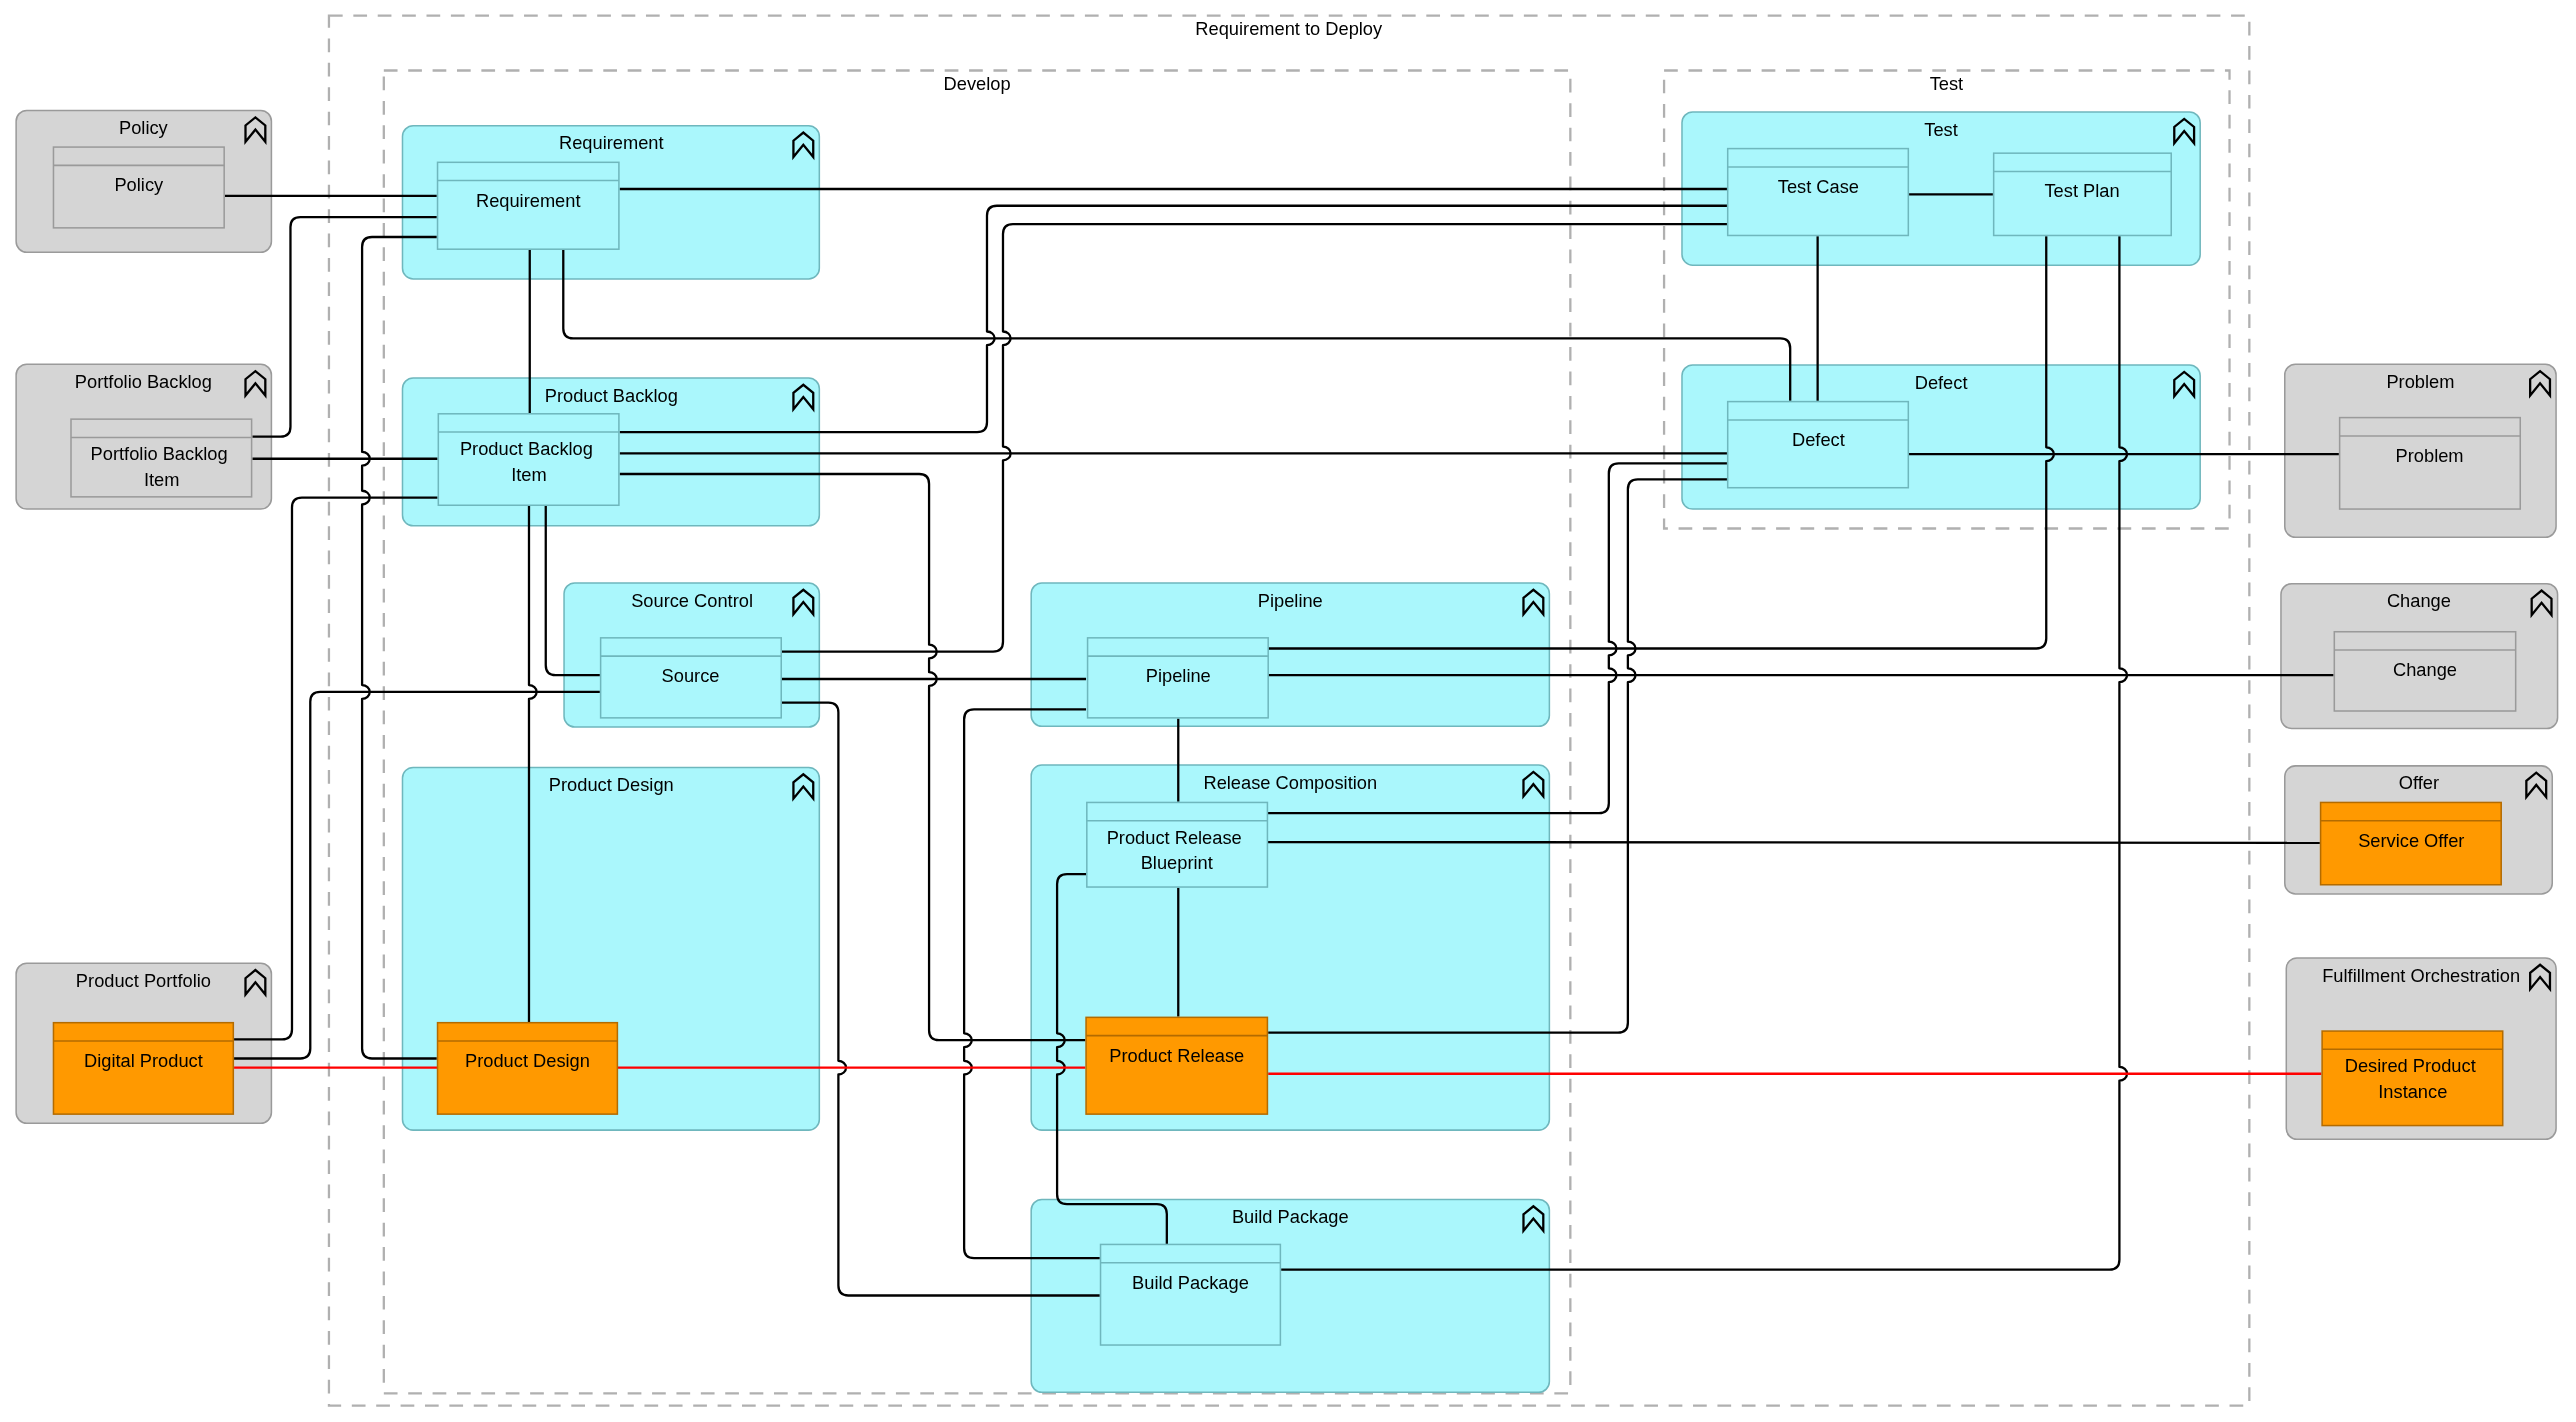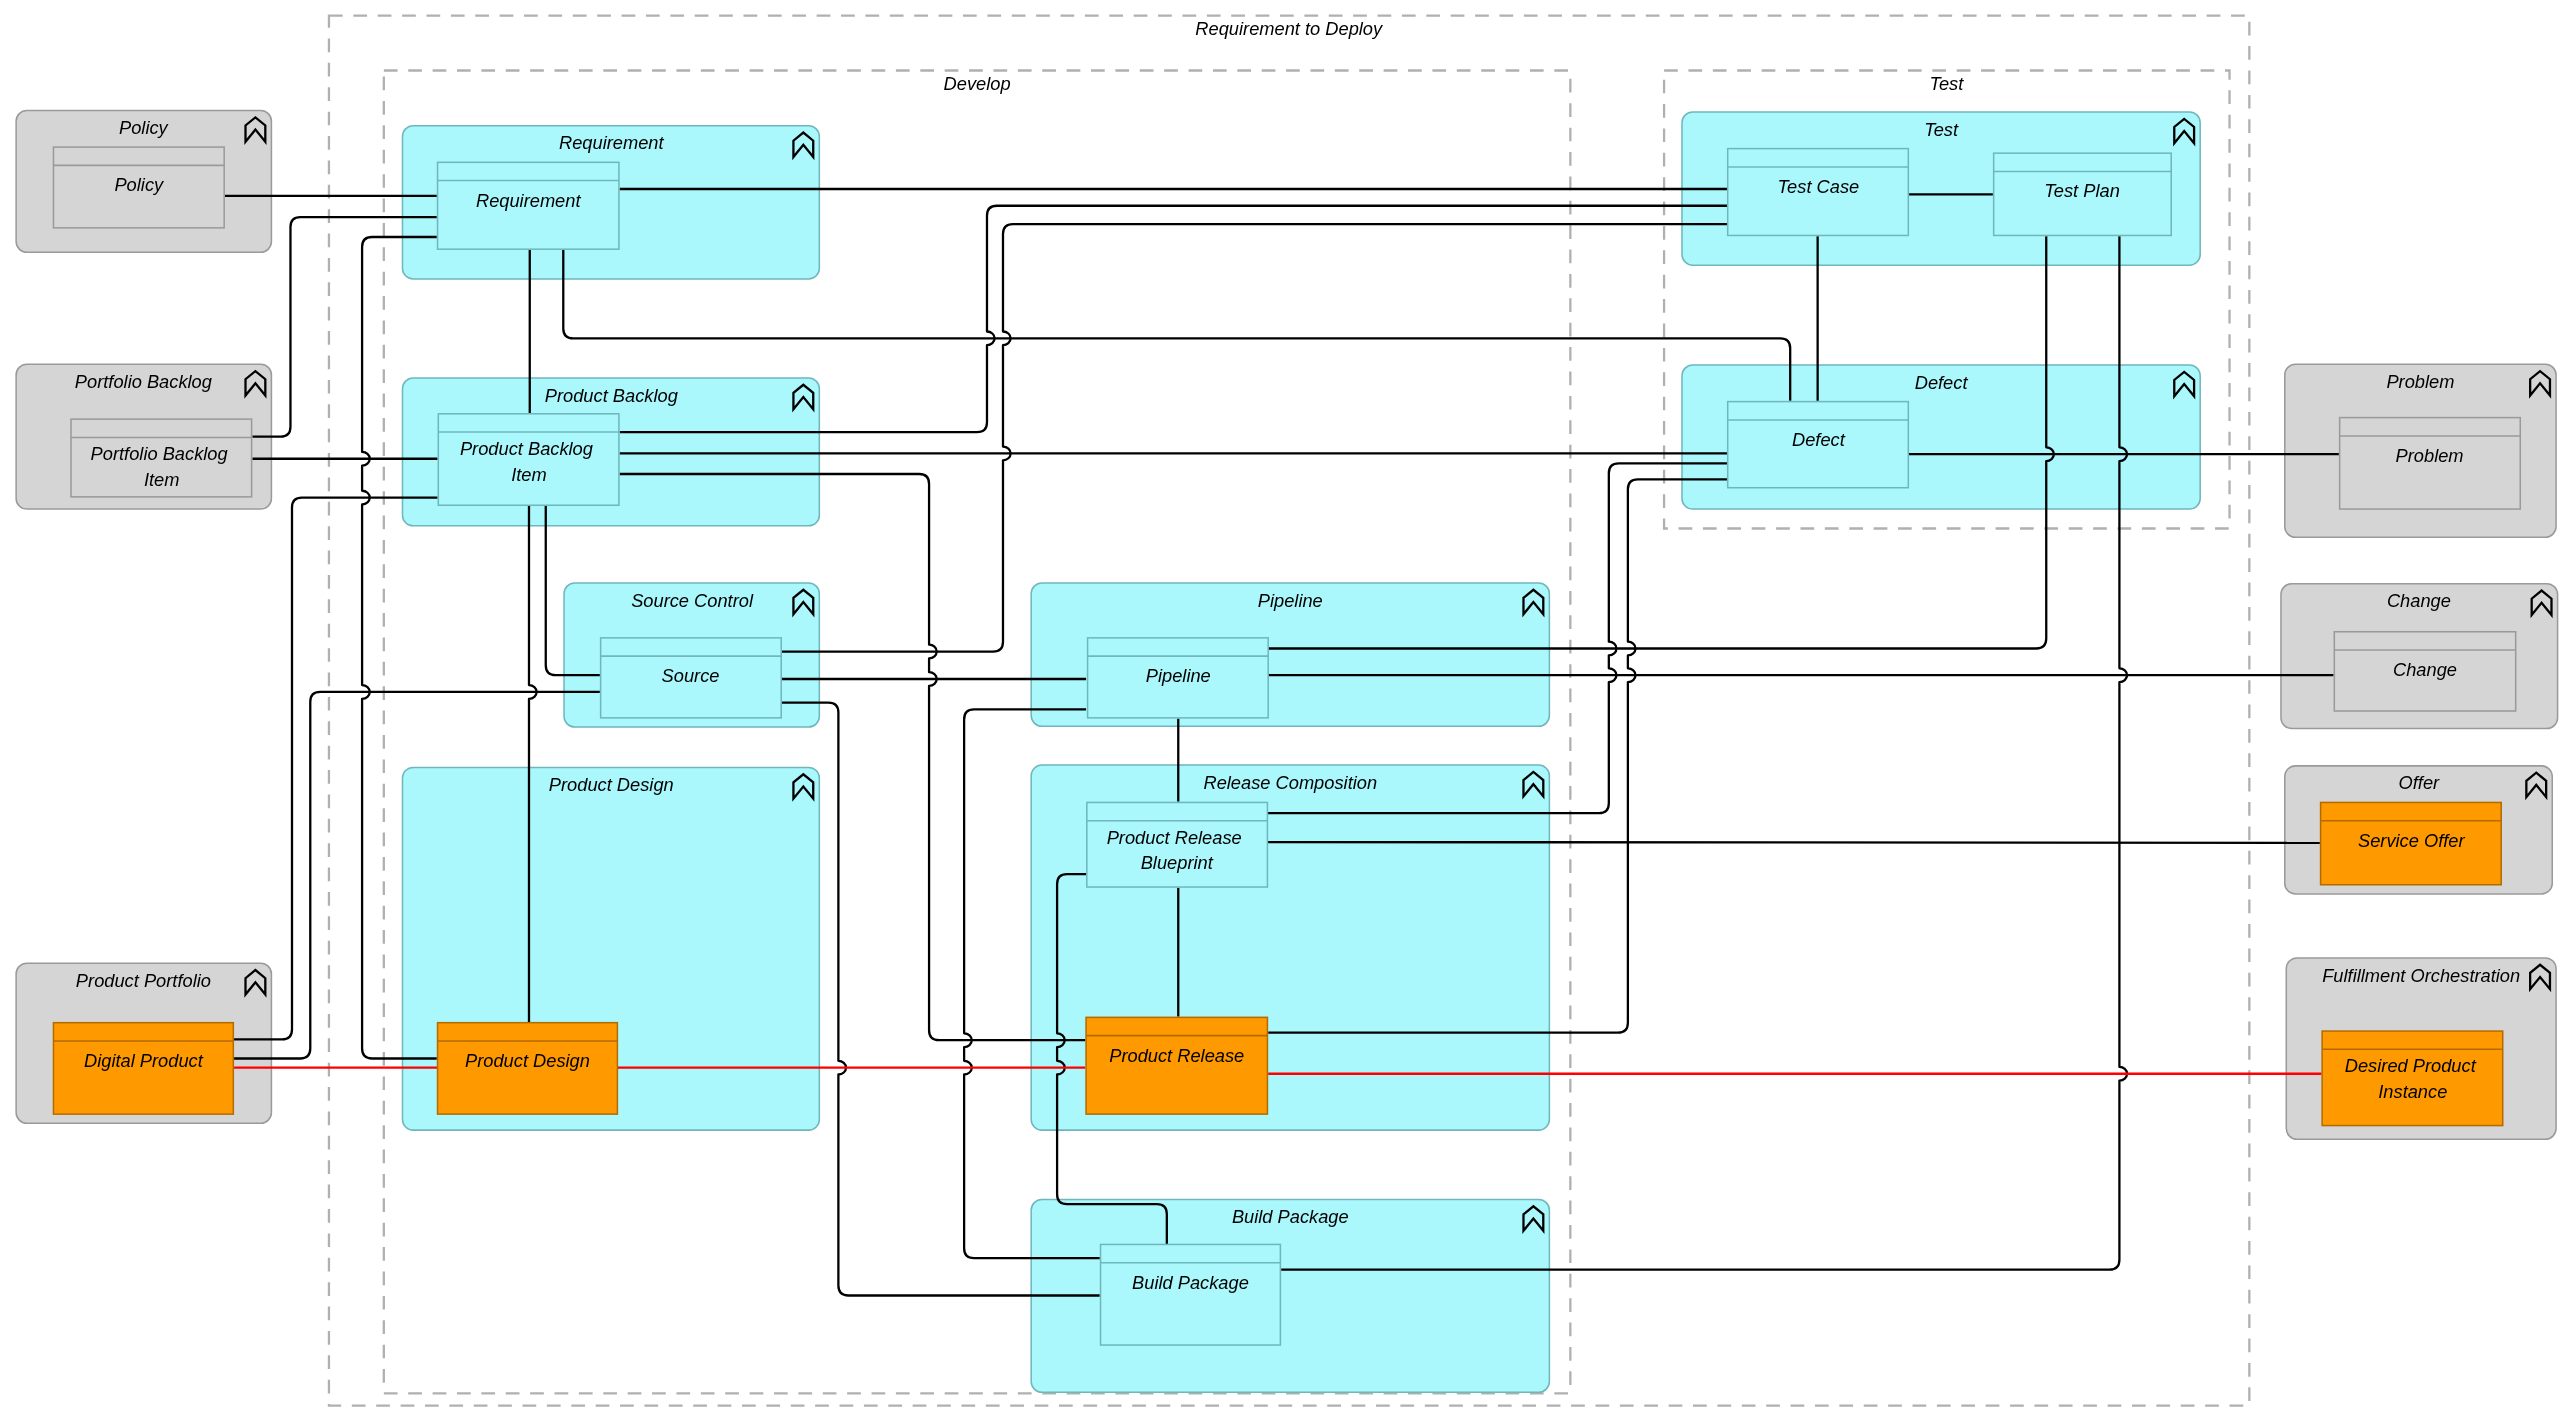--- a/index.html
+++ b/index.html
@@ -1,18 +1,18 @@
 <!DOCTYPE html>
 <html style="font-size:12.2px"><head>
 <meta charset="utf-8">
 <title>Requirement to Deploy</title>
 <style>
   html,body{margin:0;padding:0;background:#ffffff;}
   body{width:2576px;height:1422px;overflow:hidden;font-family:"Liberation Sans",sans-serif;}
-  #stage{position:relative;width:2576px;height:1422px;font-style:italic;}
+  #stage{position:relative;width:2576px;height:1422px;}
   svg{display:block;shape-rendering:geometricPrecision;}
   text{font-family:"Liberation Sans",sans-serif;fill:#000;}
   .ctitle{font-size:24px;text-anchor:middle;}
   .gtitle{font-size:24px;text-anchor:middle;}
   .elabel{font-size:24px;text-anchor:middle;}
   .dashbox{fill:none;stroke:#b0b0b0;stroke-width:3;stroke-dasharray:18 14;}
   .chev{fill:none;stroke:#000;stroke-width:3;stroke-linejoin:miter;}
   .conn{fill:none;stroke-width:3;stroke-linecap:butt;stroke-linejoin:round;}
 </style>
 </head>

